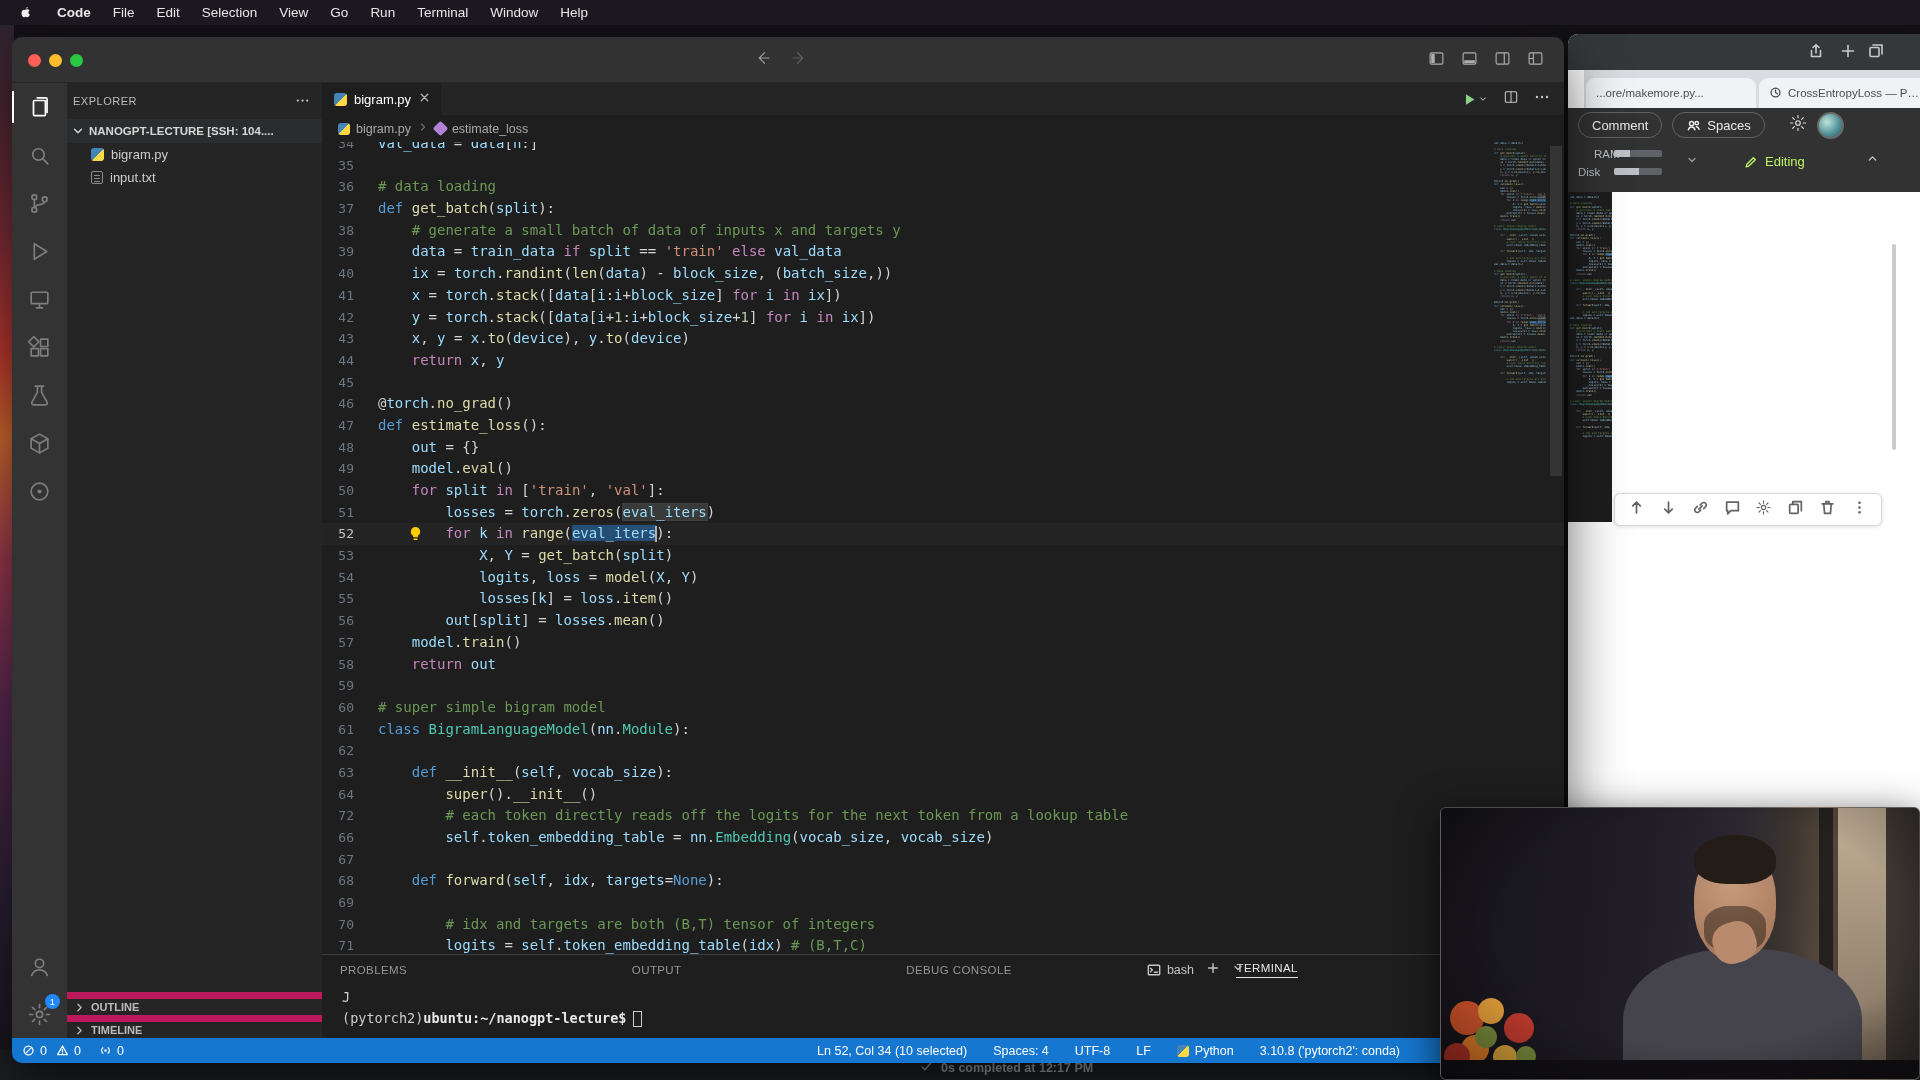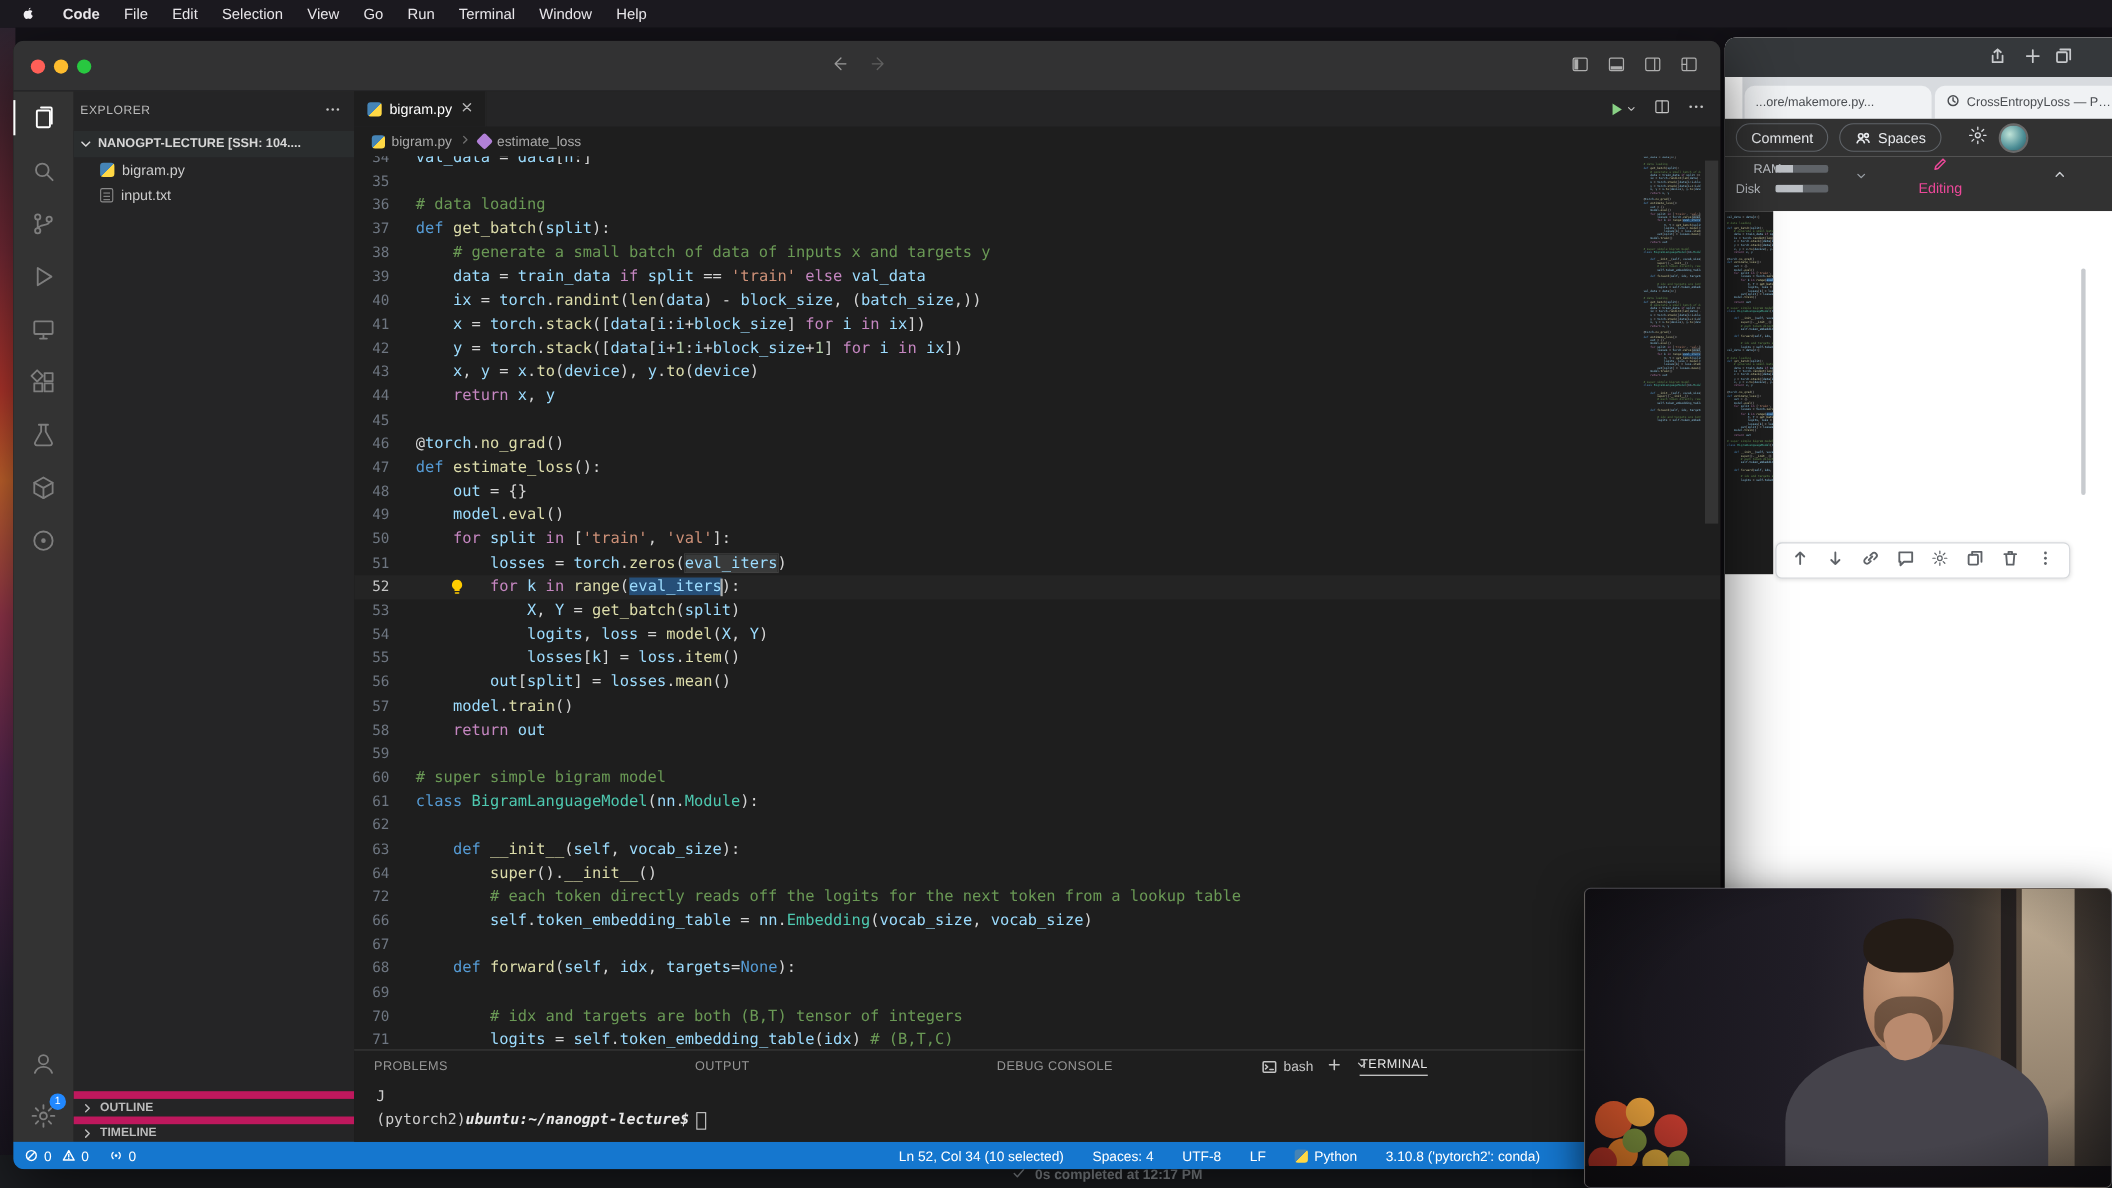--- a/index.html
+++ b/index.html
@@ -40,21 +40,21 @@
      display:flex; align-items:center; gap:6px; padding:0 13px; background:transparent;justify-content:flex-end; }
   .cw-colab .gear { color:#dadce0; margin-left:14px; }
   .avatar { width:27px; height:27px; border-radius:50%; background:radial-gradient(circle at 35% 35%, #bfe3d8, #4d8e96 60%, #27545e);
      border:2px solid #6a6a6a; }
   .cw-res { position:absolute; left:0; top:108px; width:100%; height:50px; background:#323232; color:#bdc1c6; font-size:11.5px; }
   .meter { position:absolute; left:46px; width:48px; height:7px; background:#5f6368; border-radius:2px; overflow:hidden; }
   .meter i { display:block; height:100%; width:34%; background:#bdc1c6; }
   .cw-res .lbl1 { position:absolute; left:26px; top:6px; }
   .cw-res .lbl2 { position:absolute; left:10px; top:24px; }
   .cw-res .dd { position:absolute; left:118px; top:12px; color:#9aa0a6; }
-  .editing { position:absolute; left:176px; top:0; color:#ec4899; font-size:13px; display:flex; gap:7px; align-items:center;flex-direction:column; }
+  .editing { position:absolute; left:176px; top:12px; color:#bef264; font-size:13px; display:flex; gap:7px; align-items:center; }
   .cw-res .collapse { position:absolute; left:298px; top:10px; color:#c8cbcf; font-size:14px; }
   .cw-content { position:absolute; left:0; top:158px; width:100%; bottom:0; background:#ffffff; }
   .code-sliver { position:absolute; left:0; top:0; width:44px; height:330px; background:#1e1e1e; overflow:hidden; padding:4px 2px; }
   .cell-toolbar { position:absolute; left:46px; top:301px; width:268px; height:33px; background:#ffffff;
      border:1px solid #d5d8dc; border-radius:6px; box-shadow:0 1px 4px rgba(0,0,0,.12);
      display:flex; align-items:center; justify-content:space-around; color:#5f6368; padding:0 6px; }
   .cw-scroll { position:absolute; left:324px; top:52px; width:4px; height:206px; background:#c8cbcf; border-radius:2px; }
 
   
   .vscode { position:absolute; left:12px; top:37px; width:1552px; height:1026px; background:#1e1e1e;
@@ -125,21 +125,21 @@
   .scroll-thumb { position:absolute; right:2px; top:4px; width:12px; height:330px; background:rgba(121,121,121,.25); }
 
   
   .panel { height:84px; border-top:1px solid #3c3c3c; flex:0 0 auto; position:relative; background:#1e1e1e; }
   .panel-tabs { height:30px; display:flex; align-items:center; gap:22px; padding-left:18px; font-size:11.5px; letter-spacing:.4px; color:#969696;justify-content:space-between; }
   .panel-tab.active { color:#e7e7e7; border-bottom:1px solid #e7e7e7; padding-bottom:3px; }
   .panel-actions { position:absolute; right:320px; top:6px; display:flex; align-items:center; gap:12px; color:#c5c5c5; font-size:12.5px; }
   .panel-actions .shell { display:flex; align-items:center; gap:6px; }
   .term { font-family:"DejaVu Sans Mono", monospace; font-size:13.5px; color:#cccccc; padding:2px 0 0 20px; }
   .term .line { height:21px; line-height:21px; display:flex; align-items:center; gap:0; }
-  .term .host { font-weight:bold; color:#e8e8e8;font-style:italic; }
+  .term .host { font-weight:bold; color:#e8e8e8; }
   .term .cursor { display:inline-block; width:9px; height:16px; border:1px solid #cccccc; margin-left:7px; }
 
   
   .statusbar { height:25px; background:#1577cf; color:#ffffff; display:flex; align-items:center; font-size:12.5px; flex:0 0 auto; padding:0 14px 0 10px; }
   .sb-left { display:flex; align-items:center; gap:6px; }
   .sb-group { display:flex; align-items:center; gap:5px; margin-right:12px; }
   .sb-right { margin-left:auto; display:flex; align-items:center; gap:26px; margin-right:150px; }
   .sb-item { display:flex; align-items:center; gap:6px; white-space:nowrap; }
 
   

